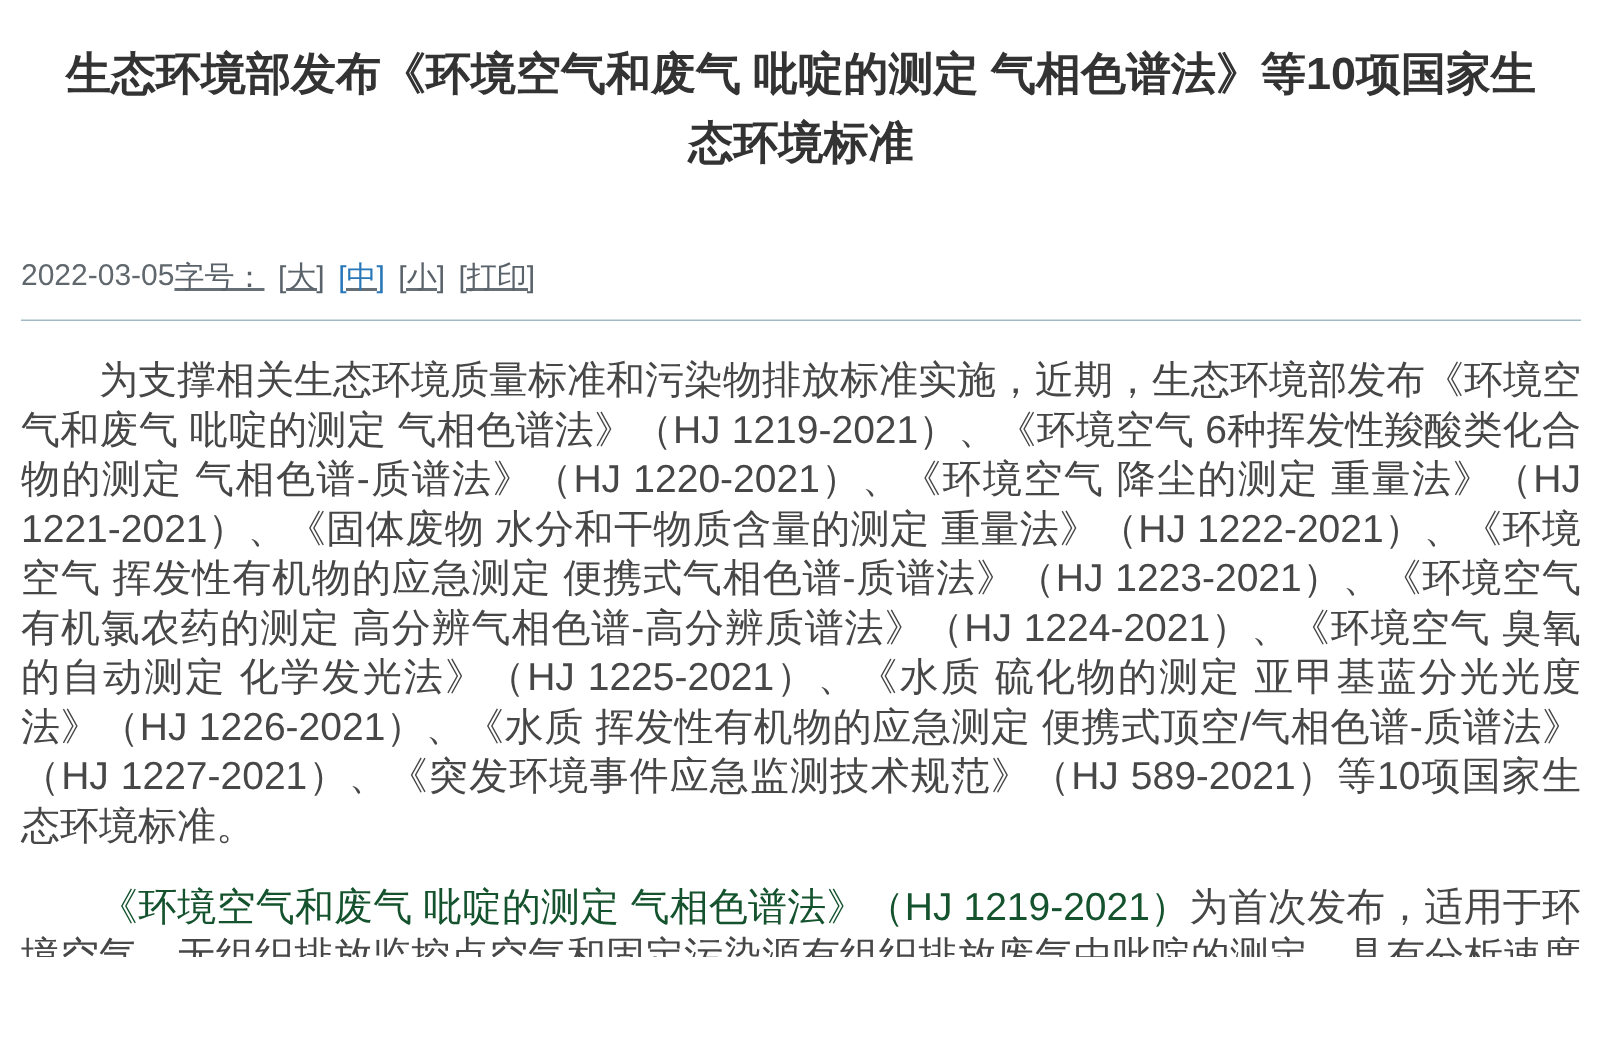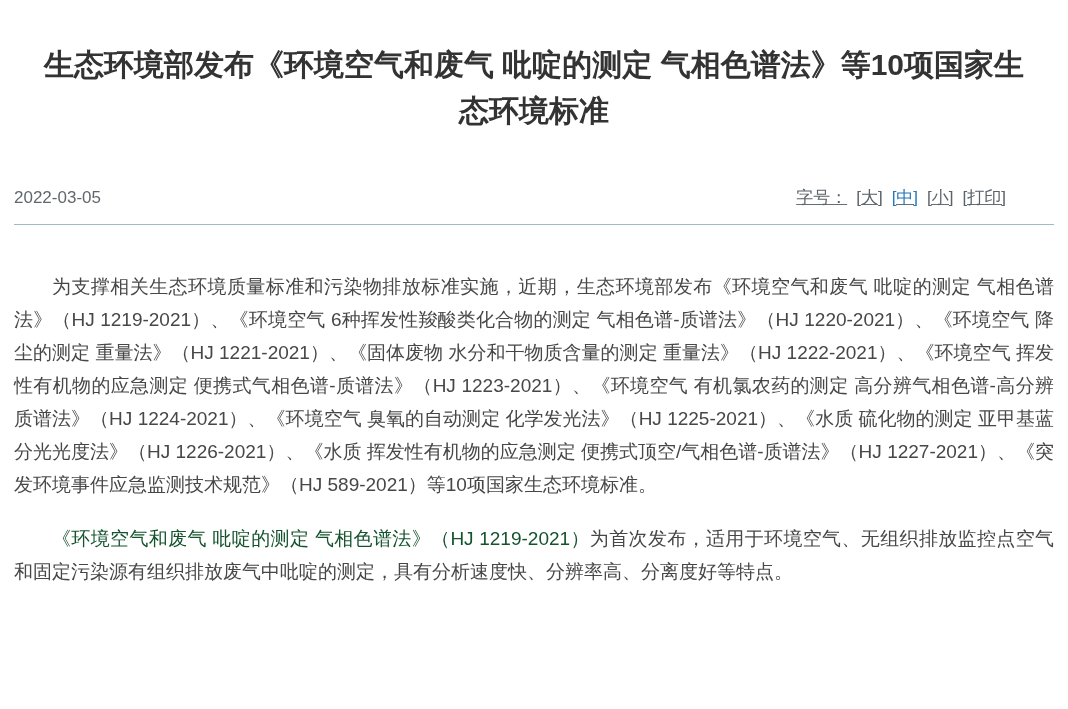--- a/index.html
+++ b/index.html
@@ -7,38 +7,37 @@
     padding: 0;
     background: #ffffff;
     font-family: "Liberation Sans", sans-serif;
   }
   .page {
     width: 1068px;
     height: 638px;
     margin: 0 auto;
     background: #ffffff;
     box-sizing: border-box;
-    padding: 16px 14px;
+    padding: 1px 14px;
     overflow: hidden;
   }
   h1.article-title {
     margin: 0;
     padding: 26px 22px 0;
     text-align: center;
     font-size: 30px;
     line-height: 46px;
     font-weight: bold;
     color: #333333;
   }
   .meta-row {
     margin-top: 52px;
     display: flex;
-    justify-content: space-between;
     align-items: center;
-    font-size: 17px;
+    font-size: 20px;
     color: #666f76;
   }
   .publish-date {
     color: #60686e;
   }
   .toolbar {
     padding-right: 48px;
     display: flex;
     align-items: center;
     text-decoration: underline;
@@ -56,22 +55,22 @@
     color: #2877b8;
   }
   .toolbar a.print {
   }
   .divider {
     border: none;
     border-top: 1px solid #9fbcc6;
     margin: 15px 0 0 0;
   }
   .article-body {
-    margin-top: 45px;
-    font-size: 19px;
+    margin-top: 23px;
+    font-size: 26px;
     line-height: 33px;
     color: #474747;
     text-align: justify;
   }
   .article-body p {
     margin: 0 0 21px 0;
     text-indent: 2em;
   }
   .doc-link {
     color: #14532d;

